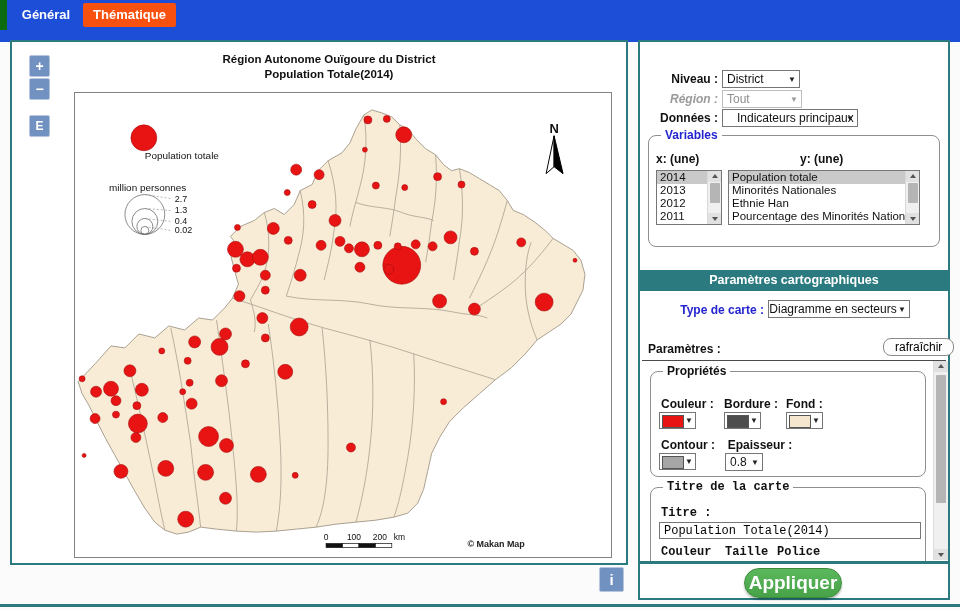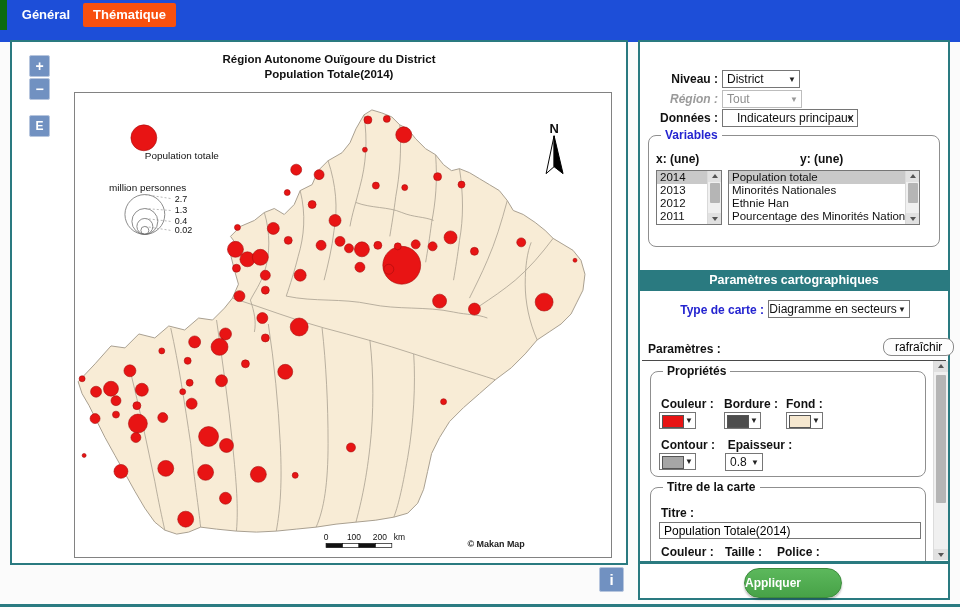--- a/index.html
+++ b/index.html
@@ -55,21 +55,21 @@
   .swsel .sw{position:absolute;left:2px;top:2px;width:20px;height:11px;border:1px solid #555;}
   .swsel::after{content:"▼";position:absolute;right:2px;top:3px;font-size:8px;color:#222;}
   .btn-plain{position:absolute;border:1px solid #8a8a8a;background:#fdfdfd;font-size:12px;height:18px;line-height:16px;padding:0 11px;border-radius:8px;box-sizing:border-box;cursor:pointer;font-family:inherit;}
   .params-area{position:absolute;left:2px;top:318px;width:304px;height:200px;border-top:1px solid #4a4a4a;overflow:hidden;background:#fff;}
   .params-sbar{position:absolute;right:0px;top:319px;width:14px;height:199px;background:#f0f0f0;border-left:1px solid #dcdcdc;}
   .params-sbar .sarrow{width:14px;}
   .params-sbar .sarrow::after{left:4px;}
   .params-sbar .sthumb{left:2px;width:10px;top:14px;height:128px;}
   .sep-teal{position:absolute;left:0;right:0;top:519px;height:3px;background:#2a7a80;}
   .apply-area{position:absolute;left:0;right:0;top:522px;bottom:0;background:#fff;}
-  .apply-btn{position:absolute;left:104px;top:4px;width:98px;height:30px;border-radius:15px;background:linear-gradient(#5cb85c,#47a247);border:1px solid #3d8b3d;color:#fff;font-weight:bold;font-size:12px;text-align:left;line-height:28px;box-shadow:0 2px 2px rgba(0,0,0,0.25);cursor:pointer;box-sizing:border-box;}
+  .apply-btn{position:absolute;left:104px;top:4px;width:98px;height:30px;border-radius:15px;background:linear-gradient(#5cb85c,#47a247);border:1px solid #3d8b3d;color:#fff;font-weight:bold;font-size:19px;text-align:center;line-height:28px;box-shadow:0 2px 2px rgba(0,0,0,0.25);cursor:pointer;box-sizing:border-box;}
   .bottom-line{position:absolute;left:0;top:604px;width:960px;height:3px;background:#2a7a80;}
   .input-text{position:absolute;box-sizing:border-box;border:1px solid #767676;background:#fff;font-size:12px;font-family:inherit;padding:0 4px;height:17px;}
 </style>
 </head>
 <body>
 
 <div class="topbar">
   <div class="topbar-edge"></div>
   <div class="tab general">Général</div>
   <div class="tab thematique">Thématique</div>
@@ -300,21 +300,21 @@
       <div class="rp-label" style="left:10px;top:66px;width:60px;text-align:left;">Contour :</div>
       <div class="rp-label" style="left:74px;top:66px;width:70px;text-align:center;">Epaisseur :</div>
       <div class="swsel" style="left:8px;top:81px;">
         <span class="sw" style="background: rgb(166, 166, 166);"></span>
       </div>
       <div class="sel" style="left:74px;top:81px;width:38px;">
         <span>0.8</span>
       </div>
     </div>
 
-    <div class="fset" style="left:8px;top:126px;width:276px;height:88px;">
+    <div class="fset" style="left:8px;top:126px;width:276px;height:88px;font-family:Liberation Mono, monospace;">
       <span class="legend">Titre de la carte</span>
       <div class="rp-label" style="left:10px;top:18px;width:60px;text-align:left;">Titre :</div>
       <input class="input-text" style="left: 8px; top: 34px; width: 262px;" value="Population Totale(2014)">
       <div class="rp-label" style="left:10px;top:57px;width:62px;text-align:left;">Couleur :</div>
       <div class="rp-label" style="left:74px;top:57px;width:50px;text-align:left;">Taille :</div>
       <div class="rp-label" style="left:126px;top:57px;width:55px;text-align:left;">Police :</div>
     </div>
   </div>
   <div class="params-sbar">
     <div class="sarrow up"></div>

